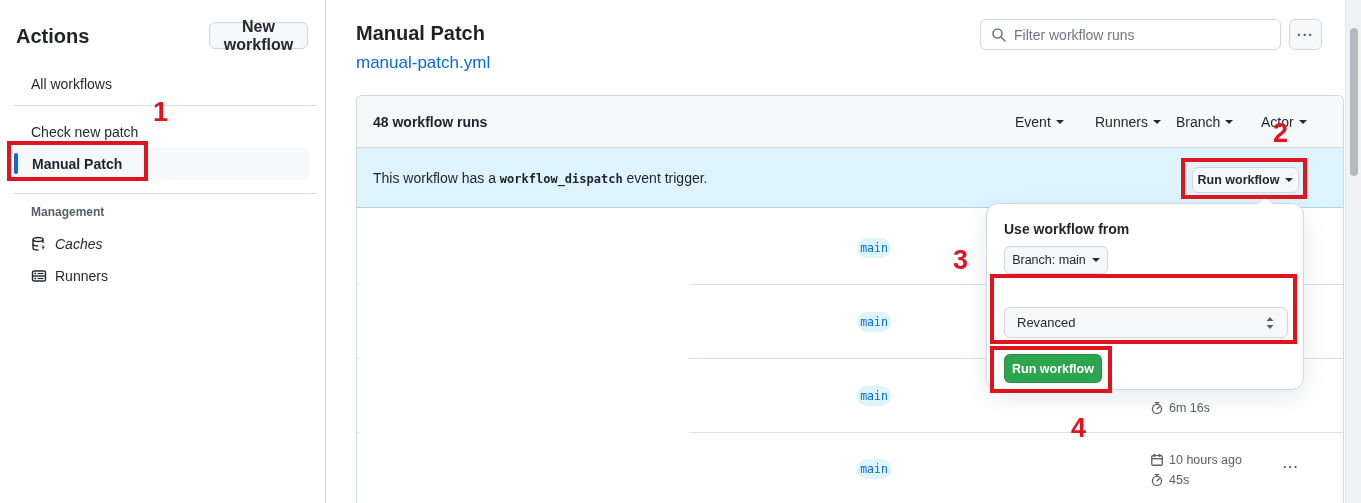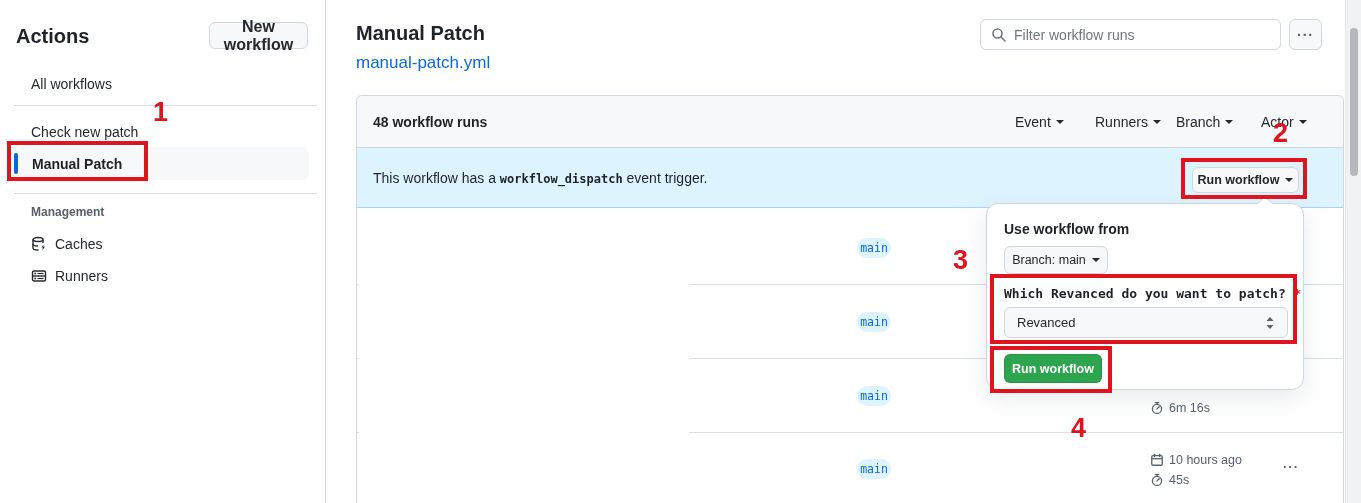--- a/index.html
+++ b/index.html
@@ -144,21 +144,21 @@
     <div class="side-item" style="top:124px;">Check new patch</div>
 
     <div class="selected-item">
       <div class="accent-bar"></div>
       <div class="label">Manual Patch</div>
     </div>
 
     <div class="side-divider" style="top:193px;"></div>
     <div class="mgmt-title">Management</div>
 
-    <div class="mgmt-item" style="top:236px;">
+    <div class="mgmt-item" style="top:236px;font-style:italic;">
       <svg width="16" height="16" viewBox="0 0 16 16">
         <ellipse cx="7" cy="3.5" rx="5" ry="2" fill="none" stroke="#24292f" stroke-width="1.4"></ellipse>
         <path d="M2 3.5 V12 c0 1.1 2.2 2 5 2 h0.5" fill="none" stroke="#24292f" stroke-width="1.4"></path>
         <path d="M12 3.5 V7" fill="none" stroke="#24292f" stroke-width="1.4"></path>
         <path d="M2 8 c0 1.1 2.2 2 5 2" fill="none" stroke="#24292f" stroke-width="1.4"></path>
         <path d="M12.5 8.5 L10.5 11.5 H12 L11 14.5 L14 10.8 H12.2 Z" fill="#24292f"></path>
       </svg>
       <span>Caches</span>
     </div>
 
@@ -264,24 +264,20 @@
   <div class="redaction"></div>
 
   <div class="popover">
     <div class="caret-outer"></div>
     <div class="caret-inner"></div>
     <div class="pop-title">Use workflow from</div>
     <button class="btn branch-btn">
       <span>Branch: main</span>
       <span class="caret-down"></span>
     </button>
-    <div class="input-label mono">
-      <span>Which Revanced do you want to patch?</span>
-      <span class="req">*</span>
-    </div>
     <div class="select-control">
       <span>Revanced</span>
       <span class="grow"></span>
       <svg width="10" height="14" viewBox="0 0 10 14">
         <path d="M5 1 L8.5 5 H1.5 Z" fill="#57606a"></path>
         <path d="M5 13 L1.5 9 H8.5 Z" fill="#57606a"></path>
       </svg>
     </div>
     <button class="run-btn">Run workflow</button>
   </div>

